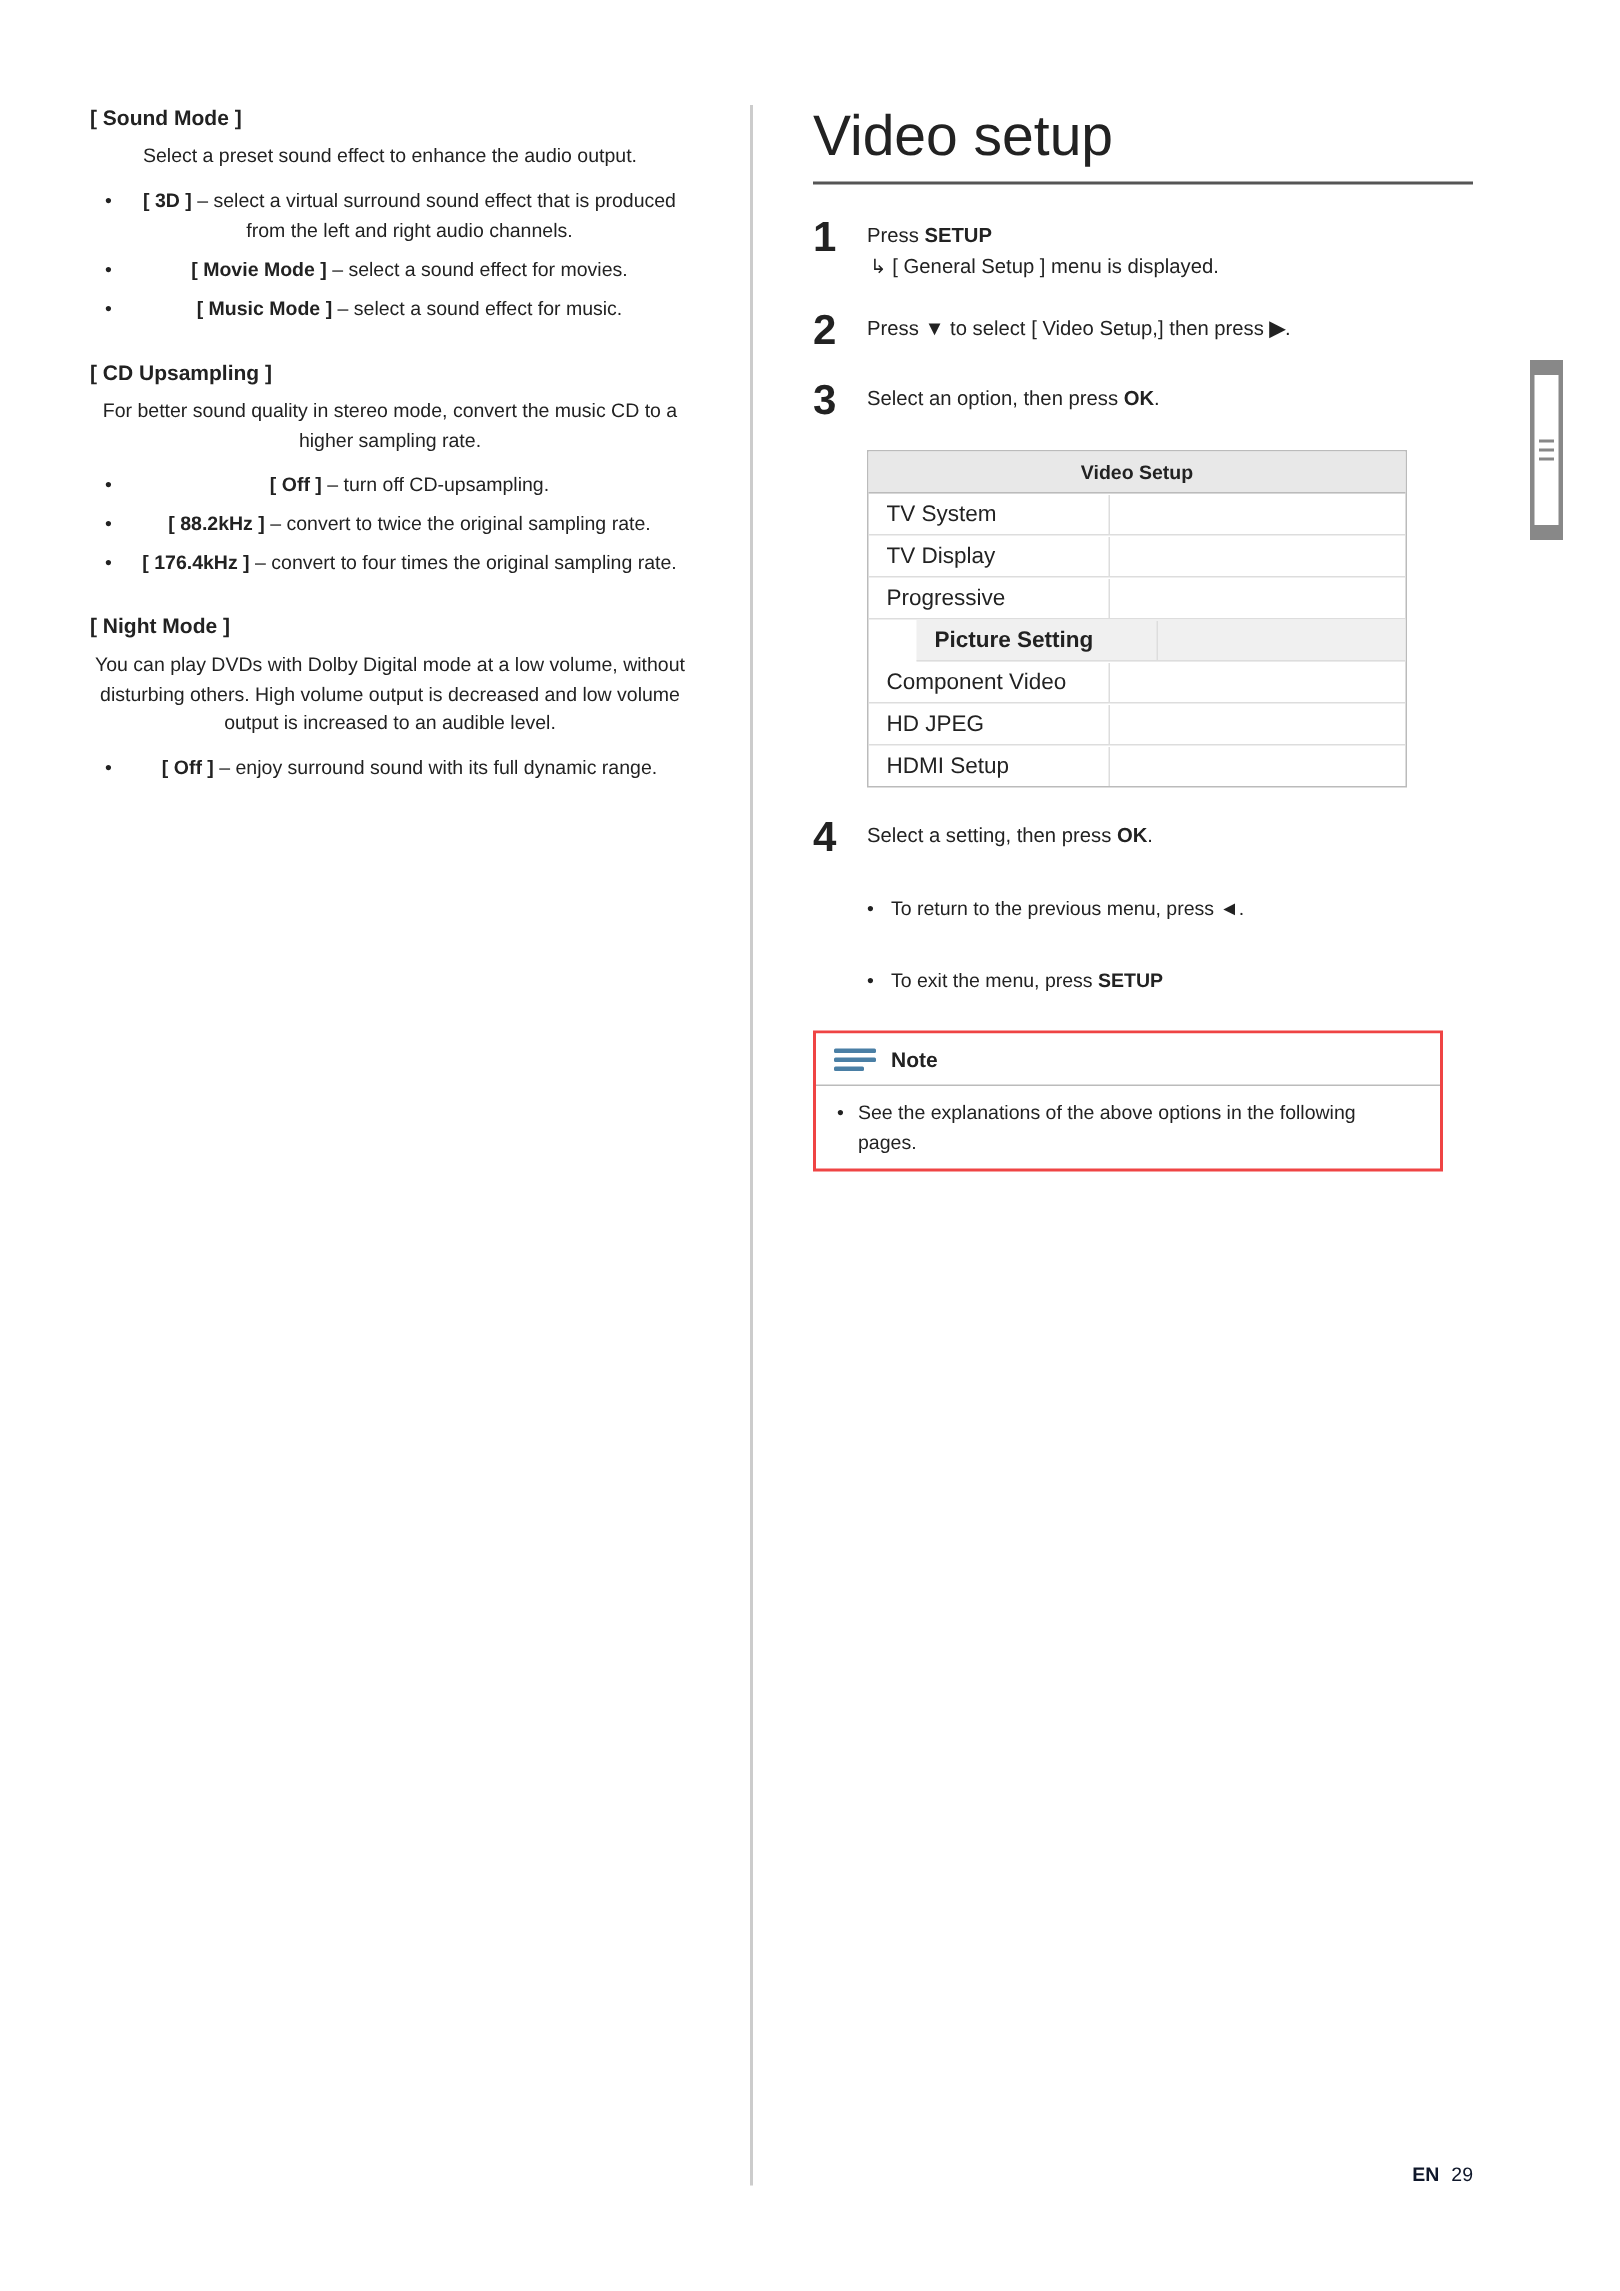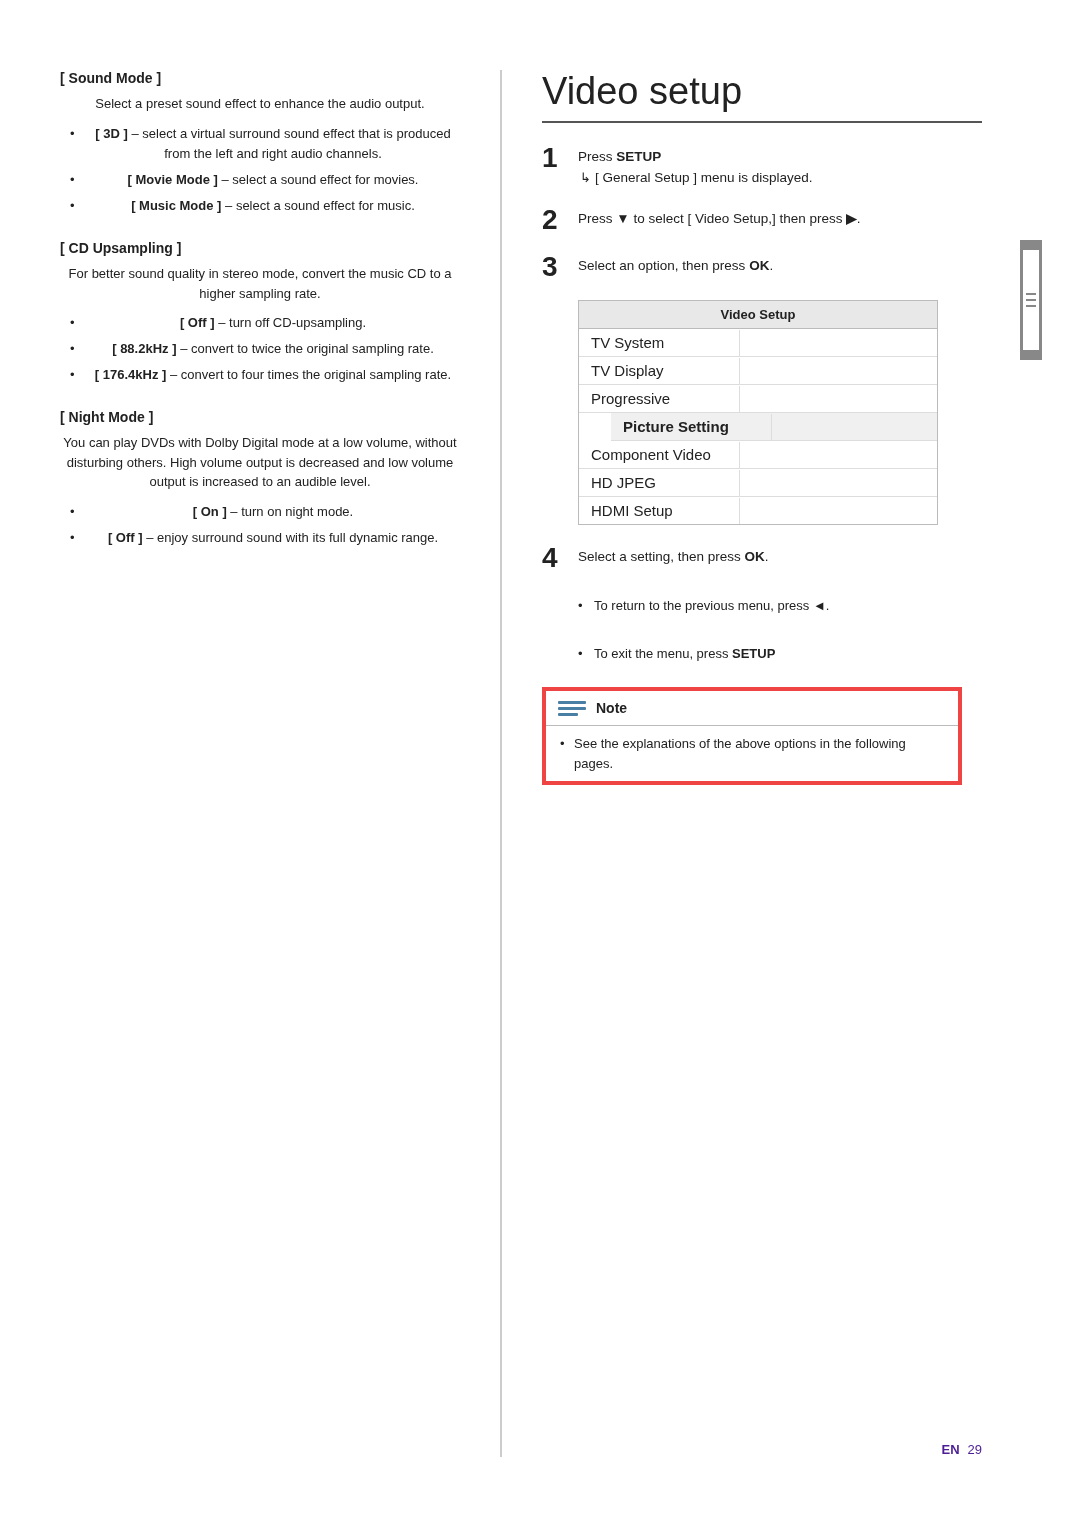--- a/index.html
+++ b/index.html
@@ -211,21 +211,21 @@
       margin-top: 28px;
     }
     .step4-bullets li::before {
       content: "•";
       position: absolute;
       left: 0;
     }
 
     
     .note-box {
-      border: 4px solid #ef4444;
+      border: 2px solid #ef4444;
       margin-top: 18px;
       width: 420px;
     }
     .note-header {
       display: flex;
       align-items: center;
       padding: 6px 12px;
       background: #fff;
       border-bottom: 1px solid #bbb;
     }
@@ -271,21 +271,21 @@
       position: absolute;
       left: 0;
     }
 
     
     .page-footer {
       position: absolute;
       bottom: 30px;
       right: 60px;
       font-size: 13px;
-      color: #4c1d95;
+      color: #0f172a;
       display: flex;
       align-items: flex-end;
       gap: 8px;
     }
     .footer-lang {
       font-weight: bold;
     }
   </style>
 </head>
 <body>
@@ -329,24 +329,20 @@
           <span class="keyword">[ 176.4kHz ]</span>
           <span>– convert to four times the original sampling rate.</span>
         </li>
       </ul>
     </div>
 
     <div style="margin-top:24px;">
       <div class="section-heading">[ Night Mode ]</div>
       <p class="section-desc">You can play DVDs with Dolby Digital mode at a low volume, without disturbing others. High volume output is decreased and low volume output is increased to an audible level.</p>
       <ul class="bullet-list">
-        <li>
-          <span class="keyword">[ On ]</span>
-          <span>– turn on night mode.</span>
-        </li>
         <li>
           <span class="keyword">[ Off ]</span>
           <span>– enjoy surround sound with its full dynamic range.</span>
         </li>
       </ul>
     </div>
   </div>
 
   <div class="col-divider"></div>
 

